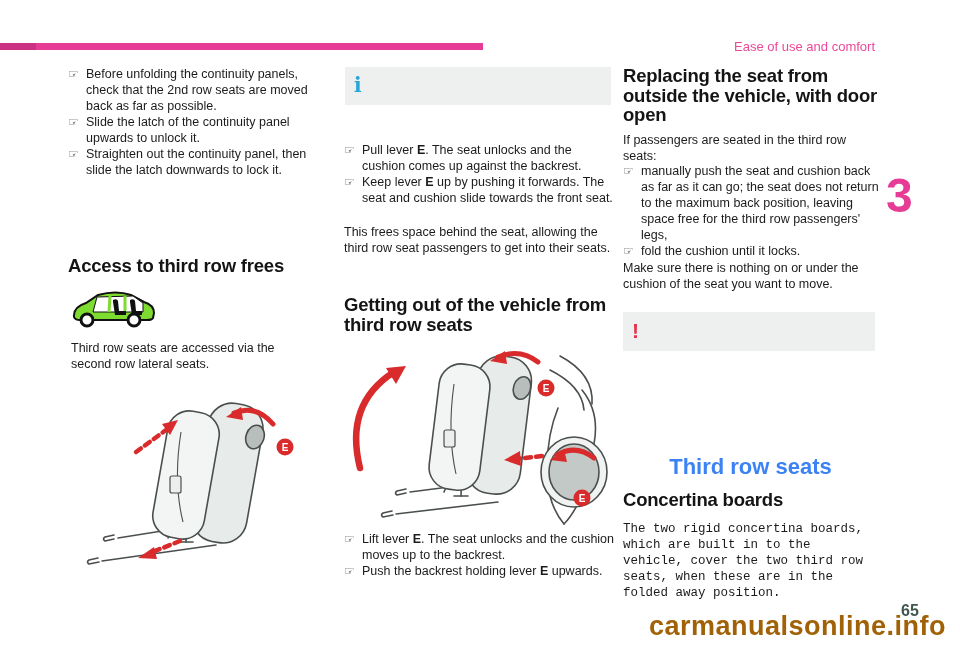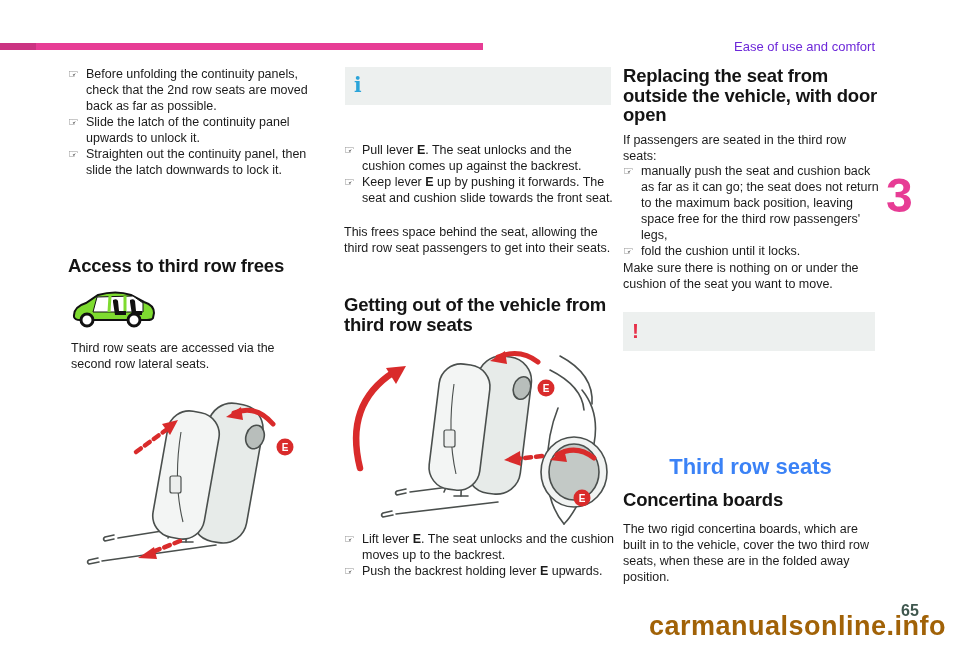--- a/index.html
+++ b/index.html
@@ -23,21 +23,21 @@
   .note-box .icon-info{
     font-size:20px;line-height:16px;font-weight:bold;color:#2ba4d9;
     flex:0 0 12px;font-family:"DejaVu Serif",serif;
   }
   .note-box .icon-warn{
     font-size:21px;line-height:17px;font-weight:bold;color:#e73049;
     flex:0 0 10px;
   }
   .bar-main{left:0;top:43px;width:483px;height:7px;background:#e73c95;}
   .bar-left{left:0;top:43px;width:36px;height:7px;background:#cb3382;}
-  .page-header{left:0;right:85px;top:39px;text-align:right;font-size:13px;color:#6d28d9;}
+  .page-header{left:0;right:85px;top:39px;text-align:right;font-size:13px;color:#ec4899;}
   .chapter-num{left:886px;top:172px;font-size:48px;line-height:48px;font-weight:bold;color:#e73c95;}
   .page-num{left:901px;top:602px;font-size:16px;font-weight:bold;color:#3f574e;}
   .watermark{right:14px;top:611px;font-size:27px;line-height:30px;color:#a16207;letter-spacing:0.5px;font-weight:bold;}
   svg text.badge{font-family:"Liberation Sans",sans-serif;font-weight:bold;font-size:10px;fill:#ffffff;text-anchor:middle;}
 </style>
 </head>
 <body>
 
 <div class="abs bar-main"></div>
 <div class="abs bar-left"></div>
@@ -203,16 +203,16 @@
 <p class="abs body-text" style="left:623px;top:260px;width:255px;margin:0;">Make sure there is nothing on or under the cushion of the seat you want to move.</p>
 
 <div class="abs note-box body-text" style="left:623px;top:312px;width:252px;">
   <span class="icon-warn">!</span>
 </div>
 
 <h2 class="abs h-muted" style="left:623px;top:455px;width:255px;">Third row seats</h2>
 
 <h2 class="abs h1" style="left:623px;top:490px;width:255px;">Concertina boards</h2>
 
-<p class="abs body-text" style="left:623px;top:521px;width:255px;margin:0;">The two rigid concertina boards, which are built in to the vehicle, cover the two third row seats, when these are in the folded away position.</p>
+<p class="abs body-text" style="left:623px;top:521px;width:255px;margin:0;font-family:Liberation Mono, monospace;">The two rigid concertina boards, which are built in to the vehicle, cover the two third row seats, when these are in the folded away position.</p>
 
 <div class="abs page-num">65</div>
 <div class="abs watermark">carmanualsonline.info</div>
 
 </body></html>

